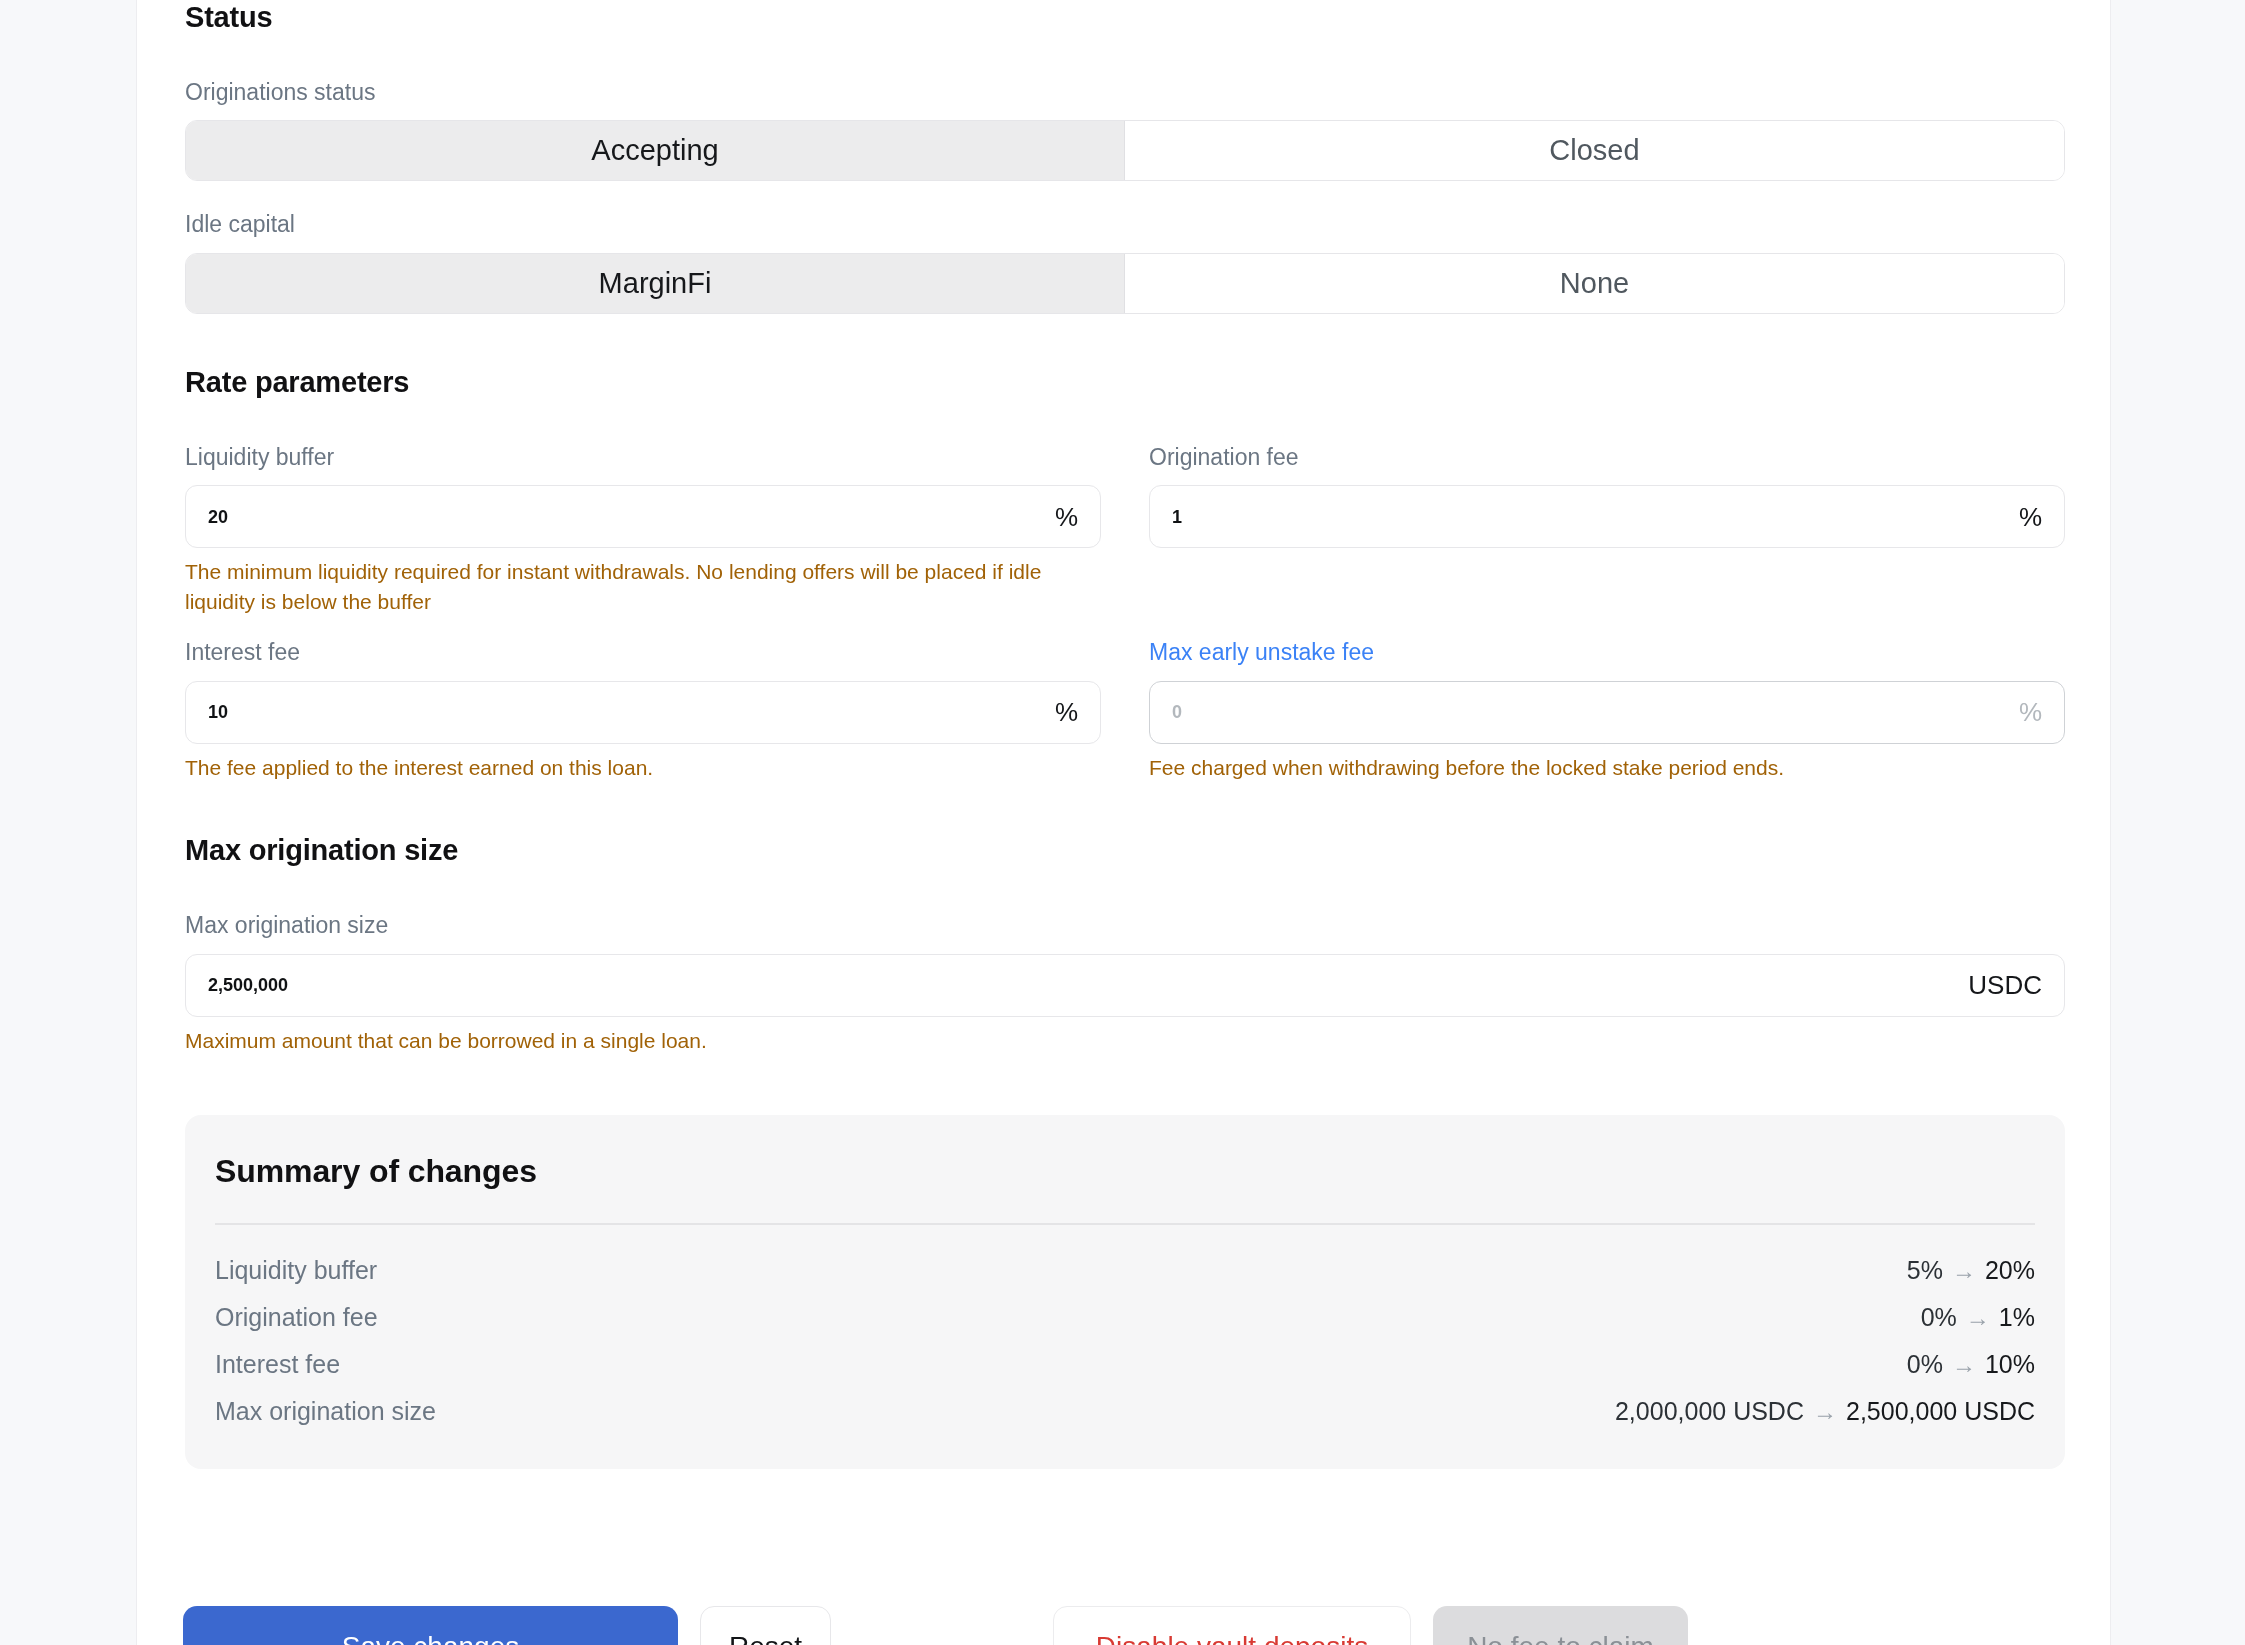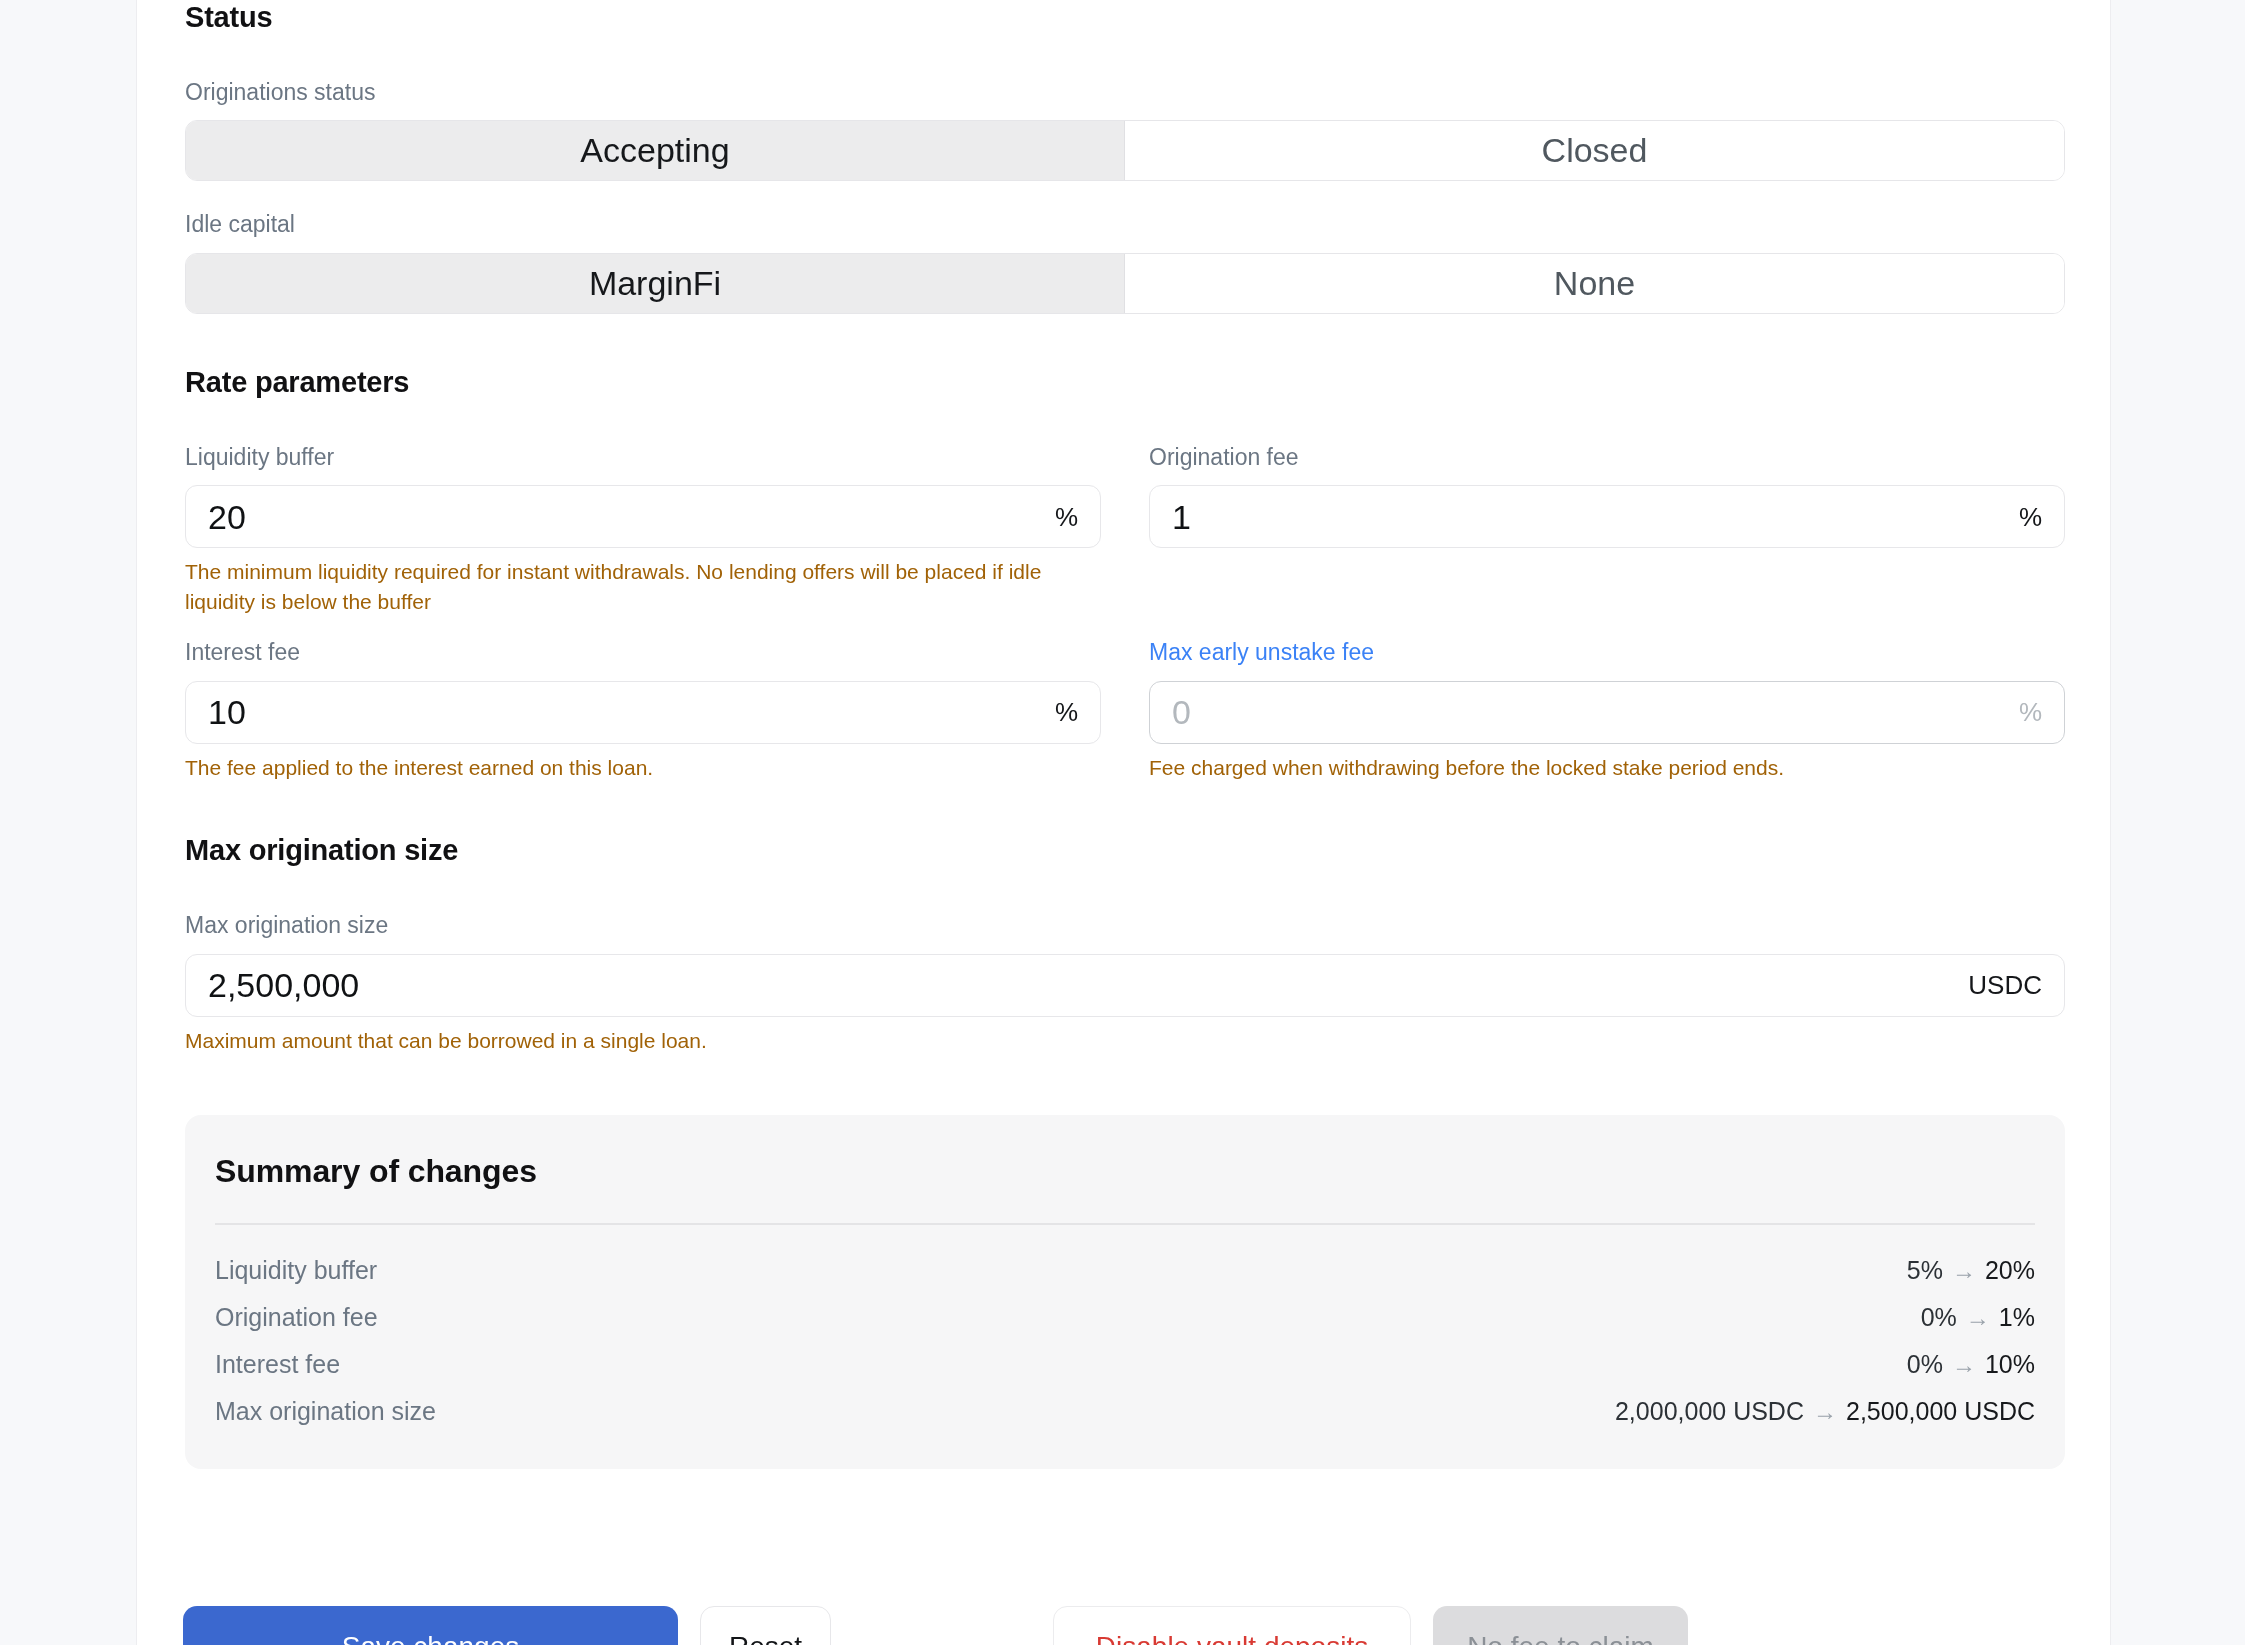--- a/index.html
+++ b/index.html
@@ -62,21 +62,21 @@
     border: 1px solid #e6e6e9;
     border-radius: 12px;
     overflow: hidden;
     background: #ffffff;
   }
   .seg {
     flex: 1 1 50%;
     display: flex;
     align-items: center;
     justify-content: center;
-    font-size: 34px;
+    font-size: 29px;
     color: #50585f;
     background: #ffffff;
     border: none;
     font-family: inherit;
     cursor: pointer;
   }
   .seg.active {
     background: #ececed;
     color: #16181b;
     border-right: 1px solid #e0e0e3;
@@ -90,23 +90,24 @@
     height: 63px;
     border: 1px solid #e7e7ea;
     border-radius: 12px;
     background: #ffffff;
     padding: 0 22px 0 22px;
   }
   .input-wrap.disabled { border-color: #cfd2d6; }
 
   .input-val {
     flex: 1 1 auto;
-    font-size: 34px;
+    font-size: 18px;
     color: #101214;
     line-height: 1;
+    font-weight: bold;
   }
   .input-val.placeholder { color: #b3b8bd; }
 
   .input-suffix {
     font-size: 26px;
     color: #15171a;
     line-height: 1;
     white-space: nowrap;
   }
   .input-suffix.muted { color: #b3b8bd; }

